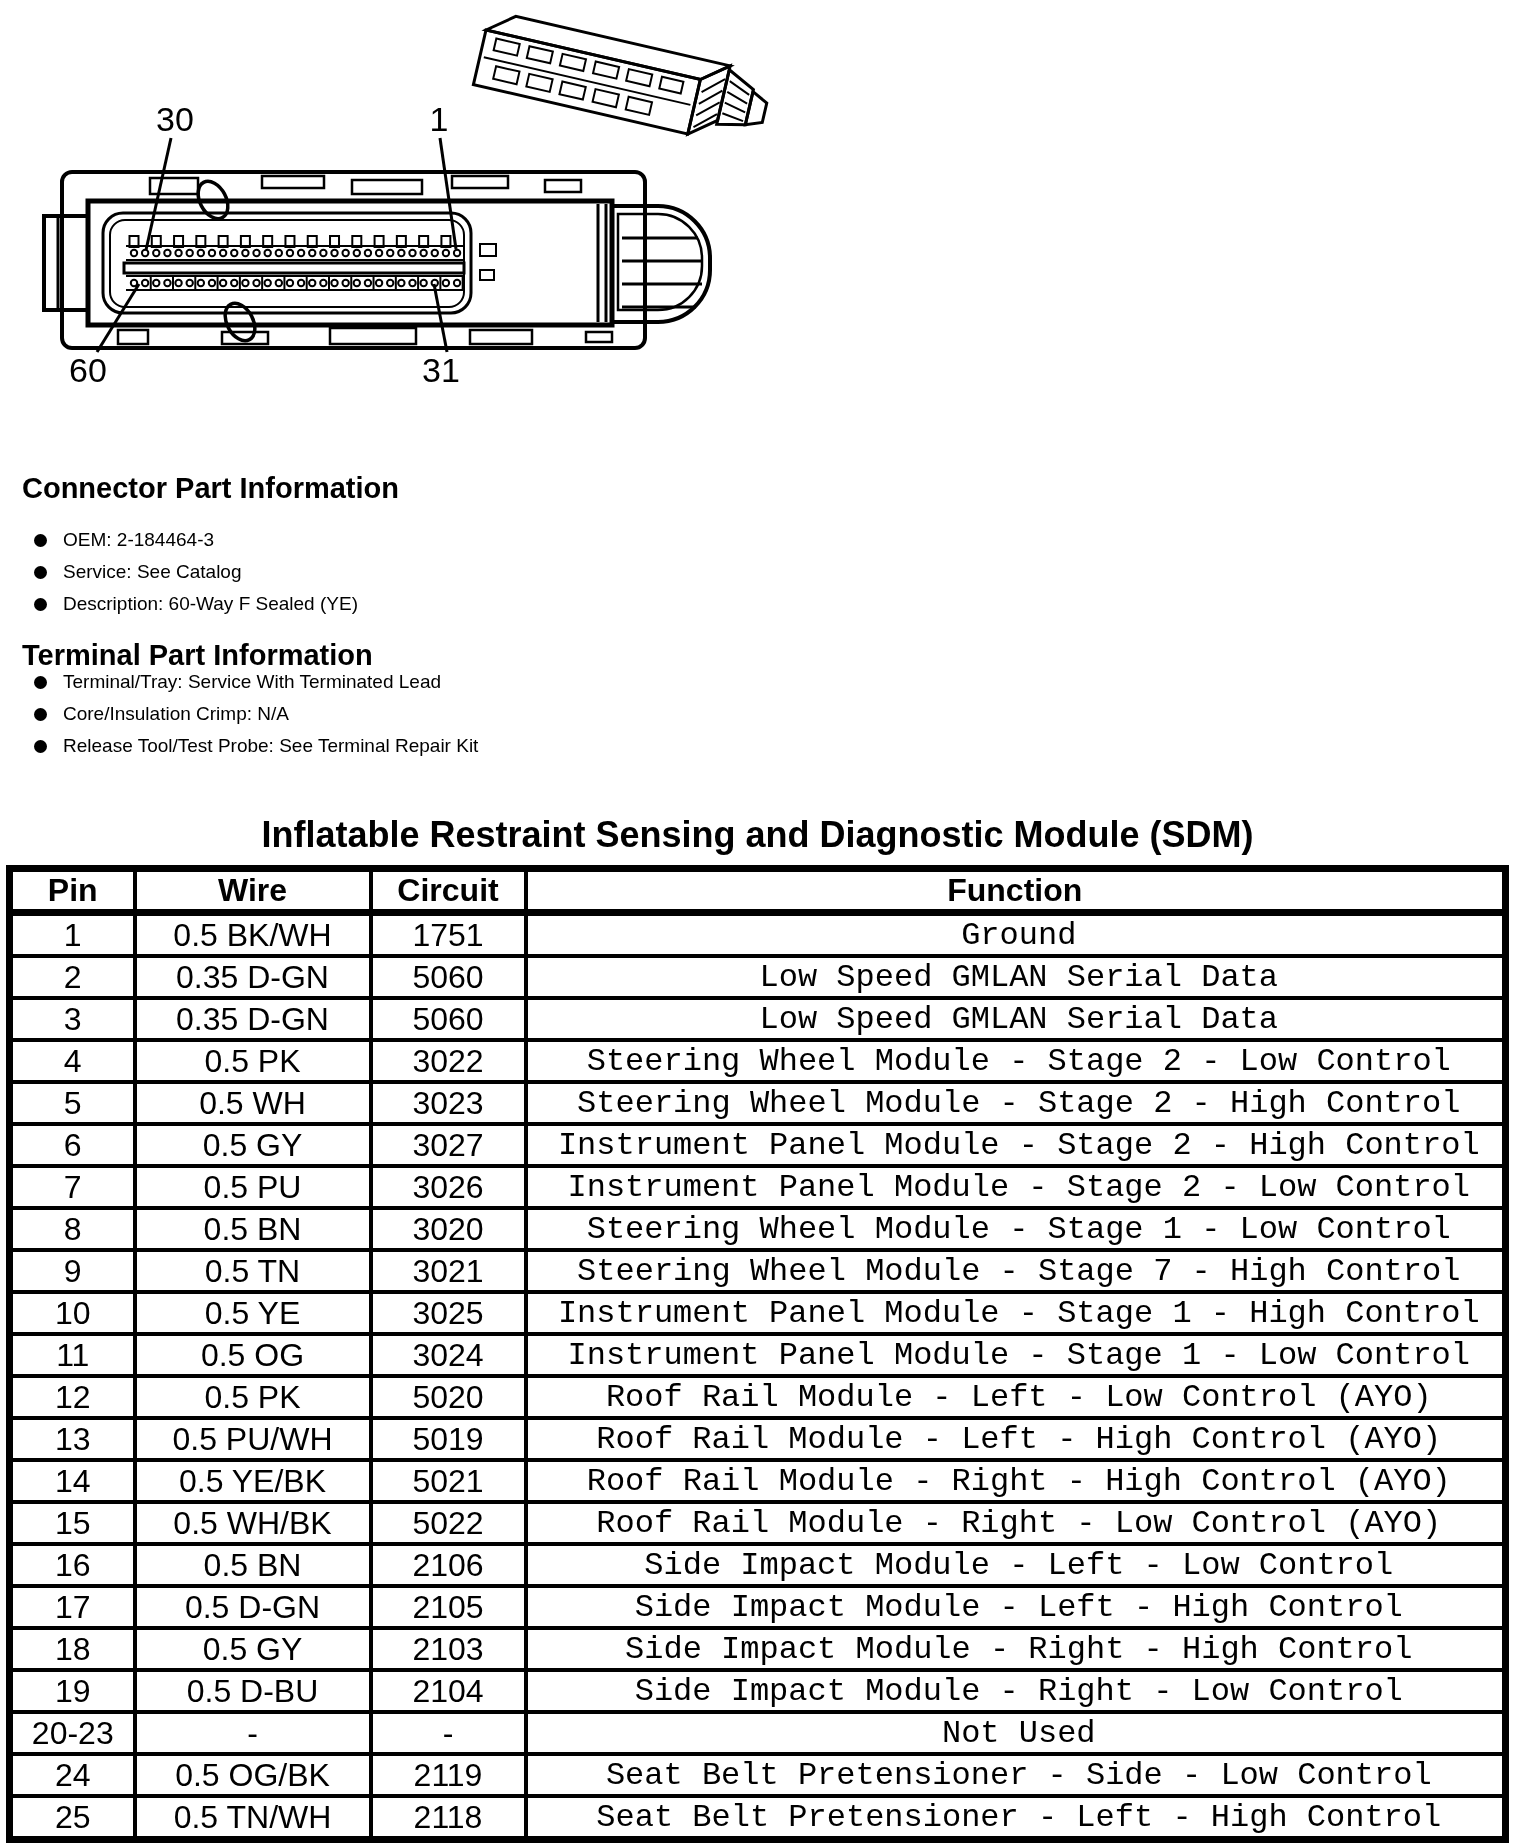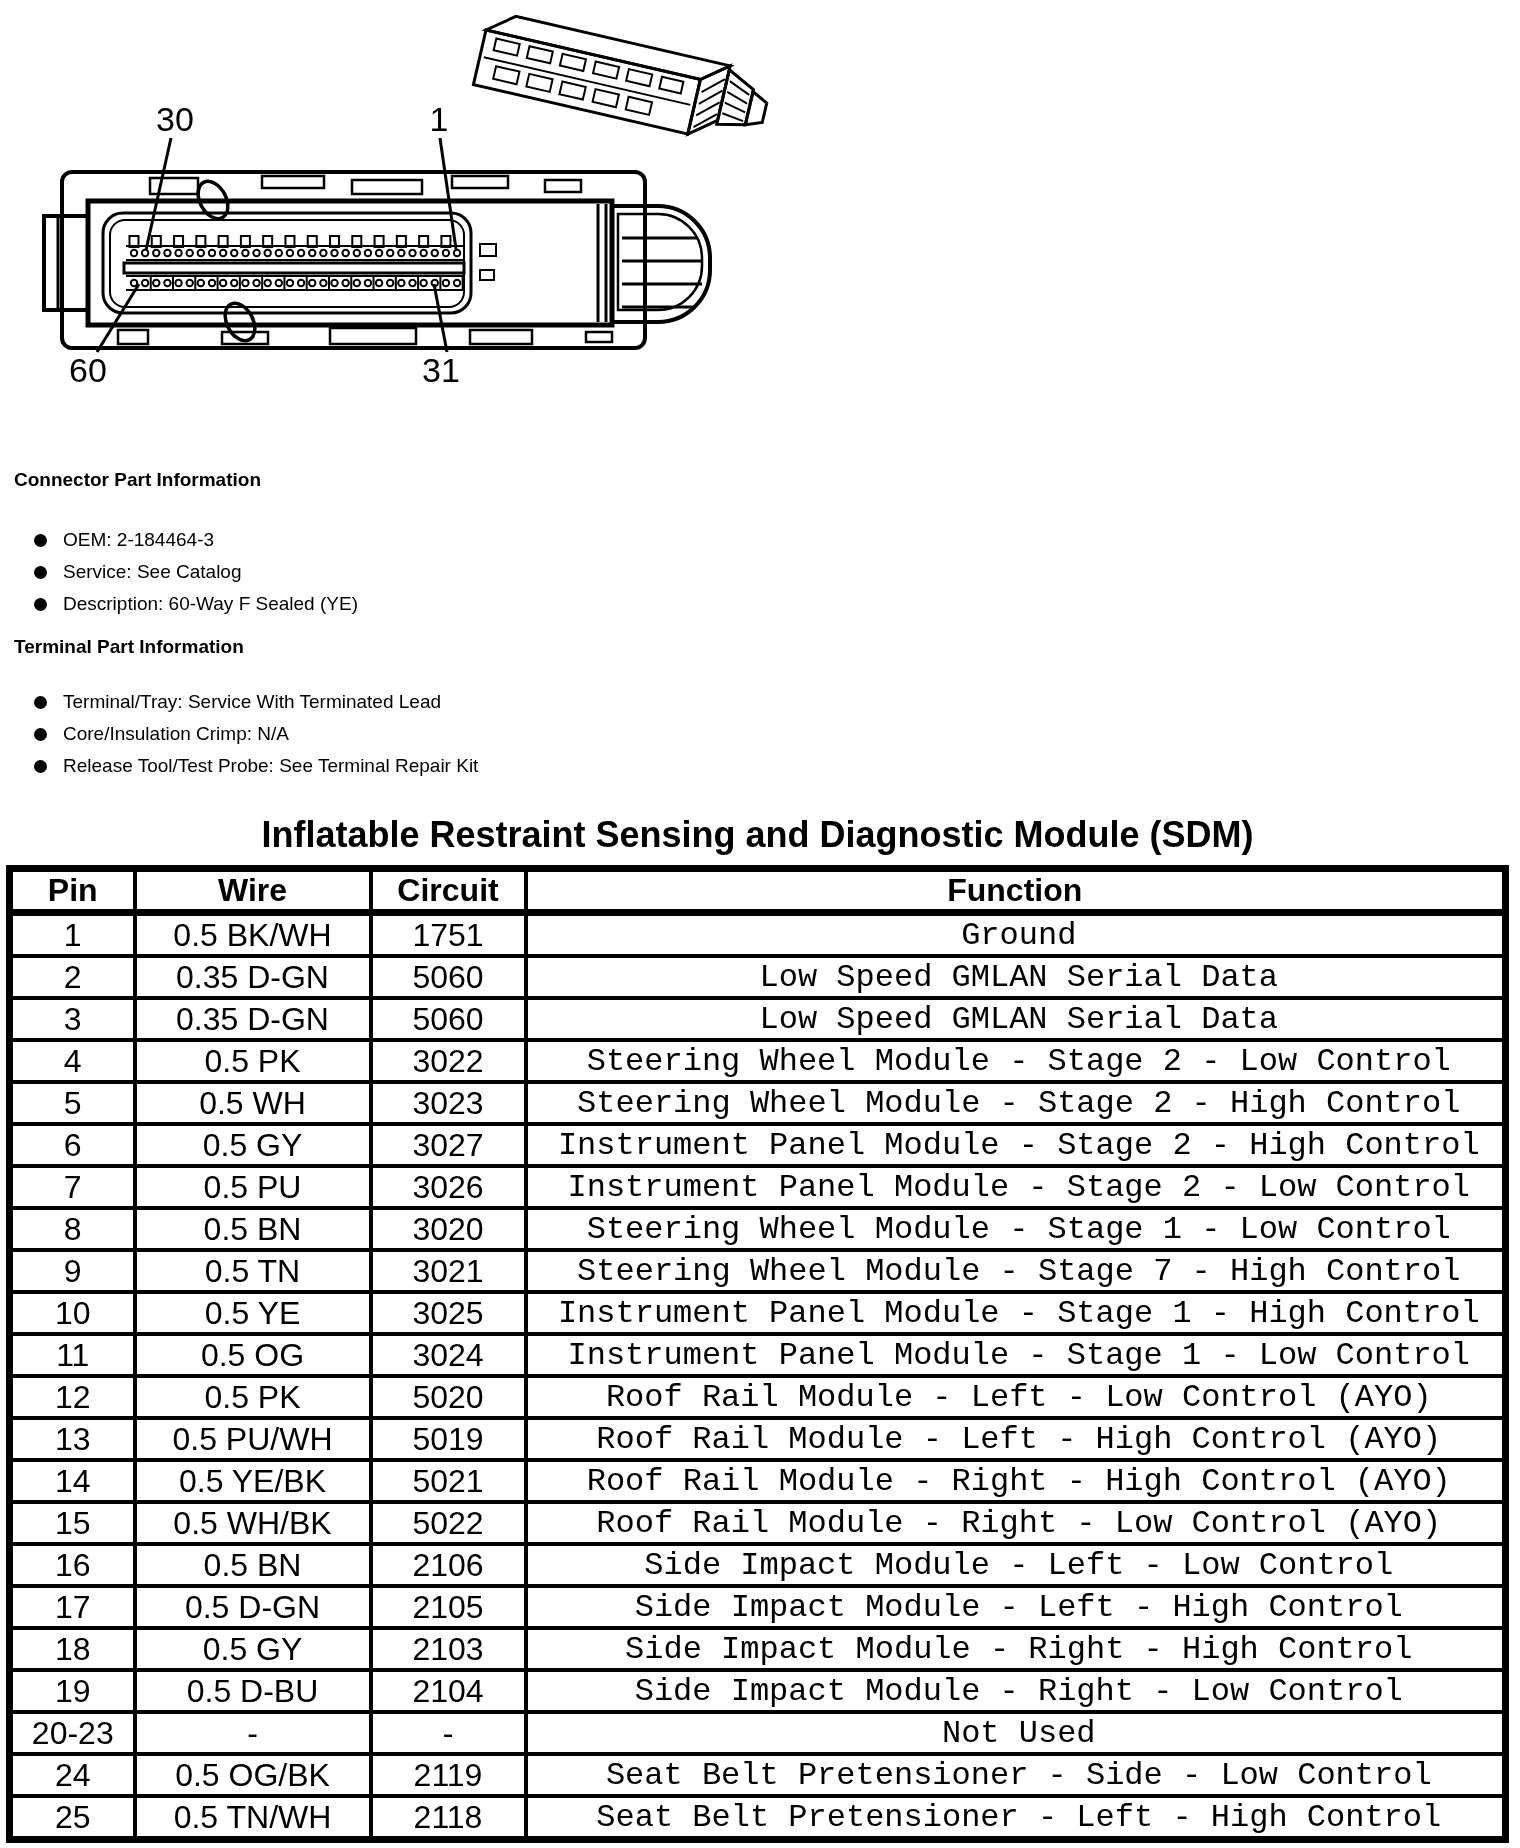--- a/index.html
+++ b/index.html
@@ -10,31 +10,31 @@
     font-family:"Liberation Sans", sans-serif;
     color:#000000;
     overflow:hidden;
   }
   
   #connector-diagram{position:absolute;top:0;left:0;}
   #connector-diagram .ln{stroke:#000;fill:none;}
   #connector-diagram text{fill:#000;font-family:"Liberation Sans",sans-serif;font-size:34px;}
   
   .section-heading{
-    position:absolute;left:14px;margin:0;
-    font-size:19px;font-weight:bold;line-height:32px;
+    position:absolute;left:14px;margin:8px;
+    font-size:29px;font-weight:bold;line-height:32px;
   }
   #connector-heading{top:464px;}
   #terminal-heading{top:631px;}
   
   .bullet-list{
     position:absolute;left:34px;margin:0;padding:0;list-style:none;
   }
   #connector-list{top:524px;}
-  #terminal-list{top:686px;}
+  #terminal-list{top:666px;}
   .bullet-list li{
     display:flex;align-items:center;height:32px;
     font-size:19px;white-space:nowrap;
   }
   .dot{
     flex:0 0 auto;width:13px;height:13px;border-radius:50%;
     background:#000;margin-right:16px;
   }
   
   .table-title{

